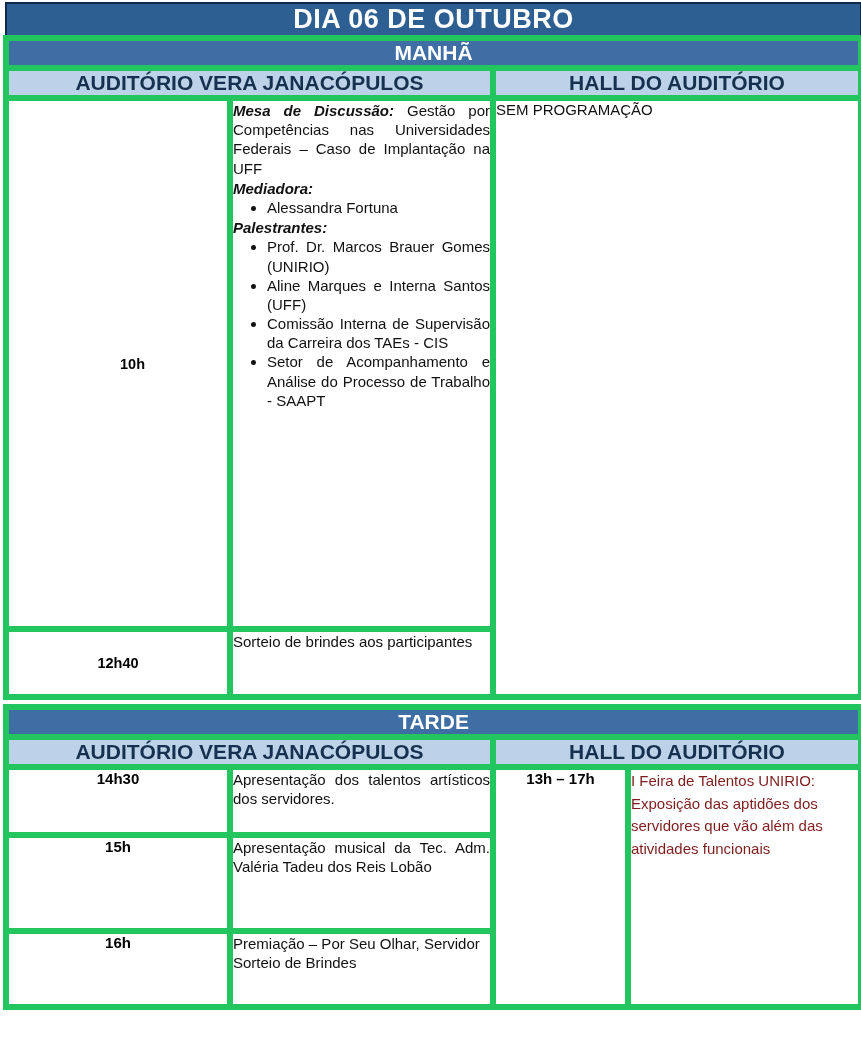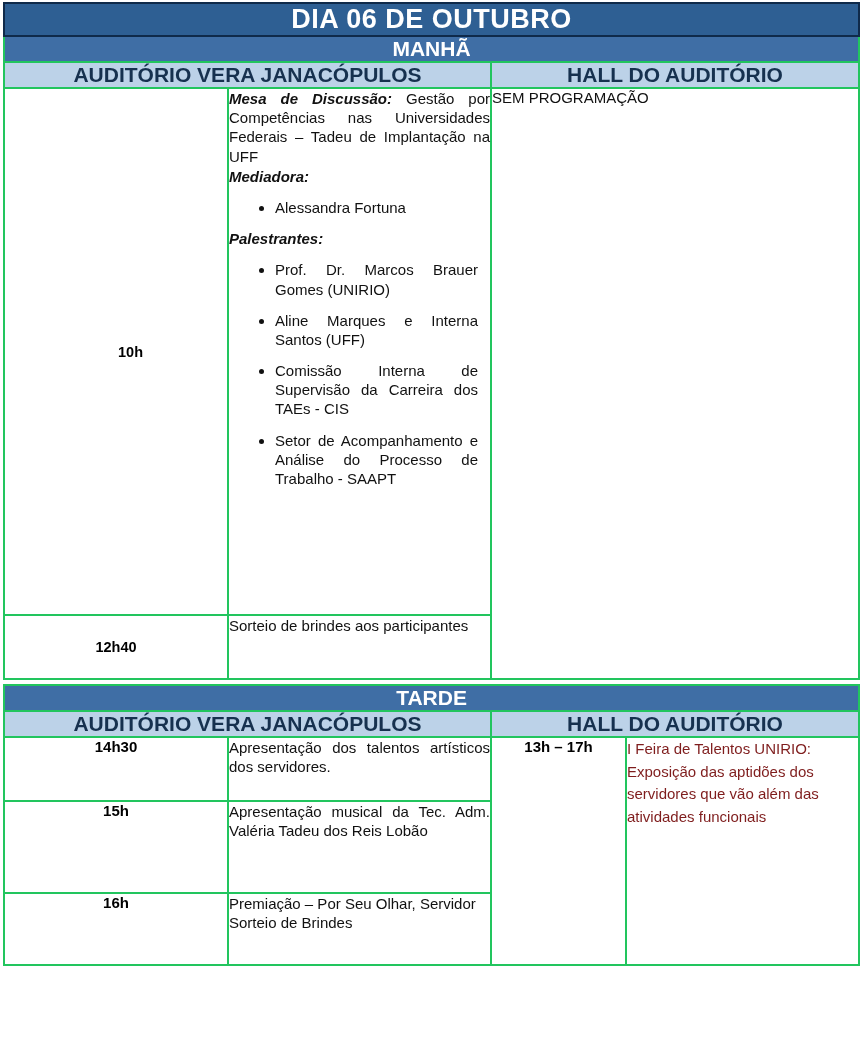--- a/index.html
+++ b/index.html
@@ -17,21 +17,21 @@
     width: 747px;
     box-sizing: border-box;
     padding: 2px 3px 0 3px;
   }
   table.schedule {
     border-collapse: collapse;
     table-layout: fixed;
     width: 855px;
   }
   table.schedule td {
-    border: 2px solid #22c55e;
+    border: 6px solid #22c55e;
     vertical-align: top;
     padding: 0;
   }
   
   .band-day {
     background: #2e5f93;
     color: #ffffff;
     text-align: center;
     font-weight: bold;
     font-size: 27px;
@@ -83,21 +83,21 @@
     font-style: italic;
     display: block;
     margin-top: 1px;
   }
   .desc-cell ul {
     margin: 0 0 0 0;
     padding-left: 34px;
     list-style-type: disc;
   }
   .desc-cell ul li {
-    margin: 12px;
+    margin: 0;
     padding: 0;
     text-align: justify;
   }
   .hall-cell {
     font-size: 15px;
     color: #111;
     vertical-align: middle;
     padding: 8px;
   }
   .feira-cell {
@@ -146,21 +146,21 @@
     </tr>
 
     <tr>
       <td class="band-room" colspan="2">AUDITÓRIO VERA JANACÓPULOS</td>
       <td class="band-room" colspan="2">HALL DO AUDITÓRIO</td>
     </tr>
 
     <tr>
       <td class="time-cell mid" style="height:525px;padding-left:29px;">10h</td>
       <td class="desc-cell">
-        <span class="lead">Mesa de Discussão:</span><span> Gestão por Competências nas Universidades Federais – Tadeu de Implantação na UFF</span>
+        <span class="lead">Mesa de Discussão:</span><span> Gestão por Competências nas Universidades Federais – Caso de Implantação na UFF</span>
         <span class="role">Mediadora:</span>
         <ul>
           <li>Alessandra Fortuna</li>
         </ul>
         <span class="role">Palestrantes:</span>
         <ul>
           <li>Prof. Dr. Marcos Brauer Gomes (UNIRIO)</li>
           <li>Aline Marques e Interna Santos (UFF)</li>
           <li>Comissão Interna de Supervisão da Carreira dos TAEs - CIS</li>
           <li>Setor de Acompanhamento e Análise do Processo de Trabalho - SAAPT</li>

